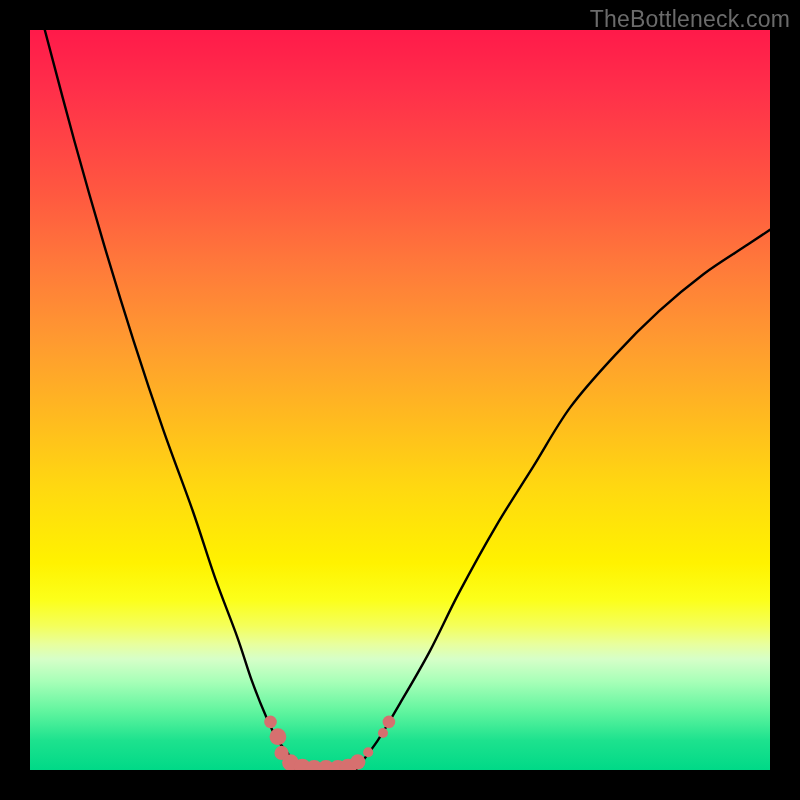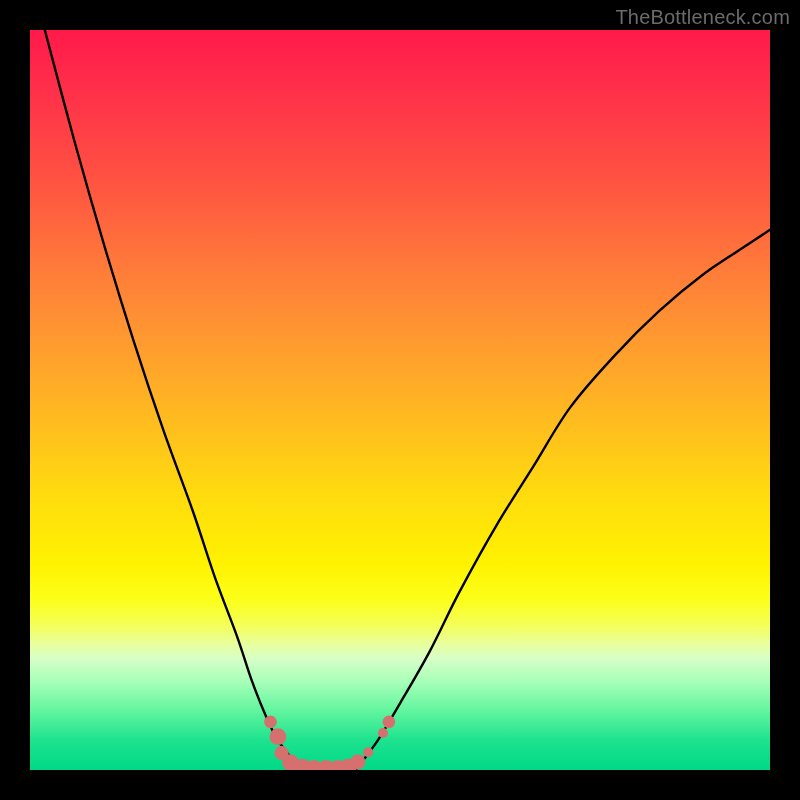--- a/index.html
+++ b/index.html
@@ -44,21 +44,21 @@
       #62f59f 92%,
       #1de28e 96%,
       #00d987 100%
     );
   }
   .watermark {
     position: absolute;
     top: 6px;
     right: 10px;
     color: #6b6b6b;
-    font-size: 20px;
+    font-size: 23px;
     letter-spacing: 0.2px;
   }
   svg.overlay {
     position: absolute;
     top: 0;
     left: 0;
   }
 </style>
 </head>
 <body>

